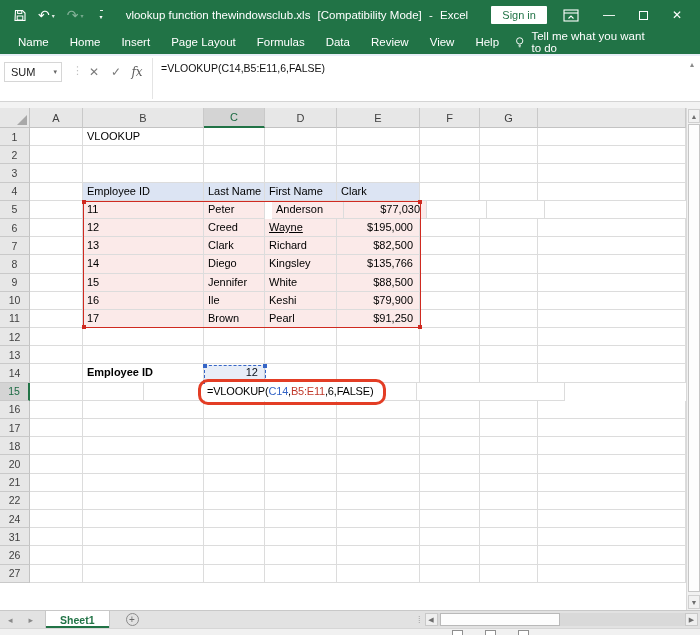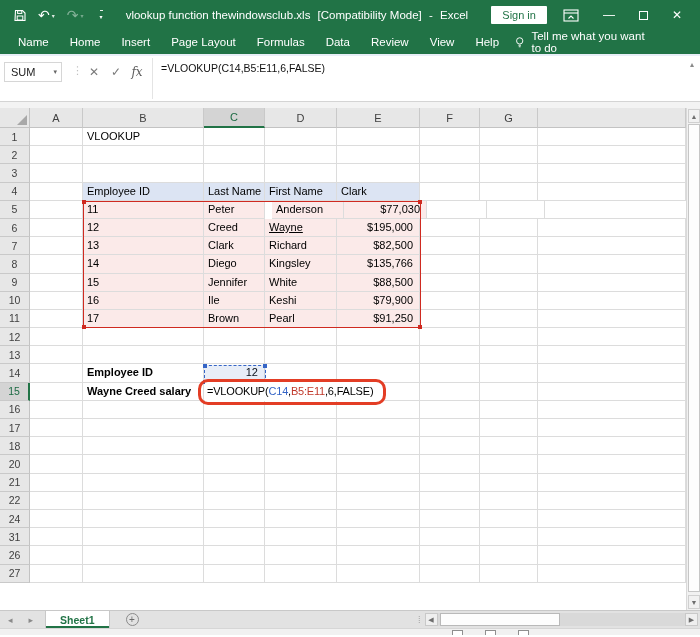--- a/index.html
+++ b/index.html
@@ -351,21 +351,20 @@
           <div class="cell right" style="width: 61px;">12</div>
           <div class="cell" style="width: 72px;"></div>
           <div class="cell" style="width: 83px;"></div>
           <div class="cell" style="width: 60px;"></div>
           <div class="cell" style="width: 58px;"></div>
           <div class="cell" style="width: 148px;"></div>
         </div>
         <div class="grid-row">
           <div class="row-hdr sel">15</div>
           <div class="cell" style="width: 53px;"></div>
-          <div class="cell bold" style="width: 121px;">Wayne Creed salary</div>
           <div class="cell" style="width: 61px;"></div>
           <div class="cell" style="width: 72px;"></div>
           <div class="cell" style="width: 83px;"></div>
           <div class="cell" style="width: 60px;"></div>
           <div class="cell" style="width: 58px;"></div>
           <div class="cell" style="width: 148px;"></div>
         </div>
         <div class="grid-row">
           <div class="row-hdr">16</div>
           <div class="cell" style="width: 53px;"></div>

